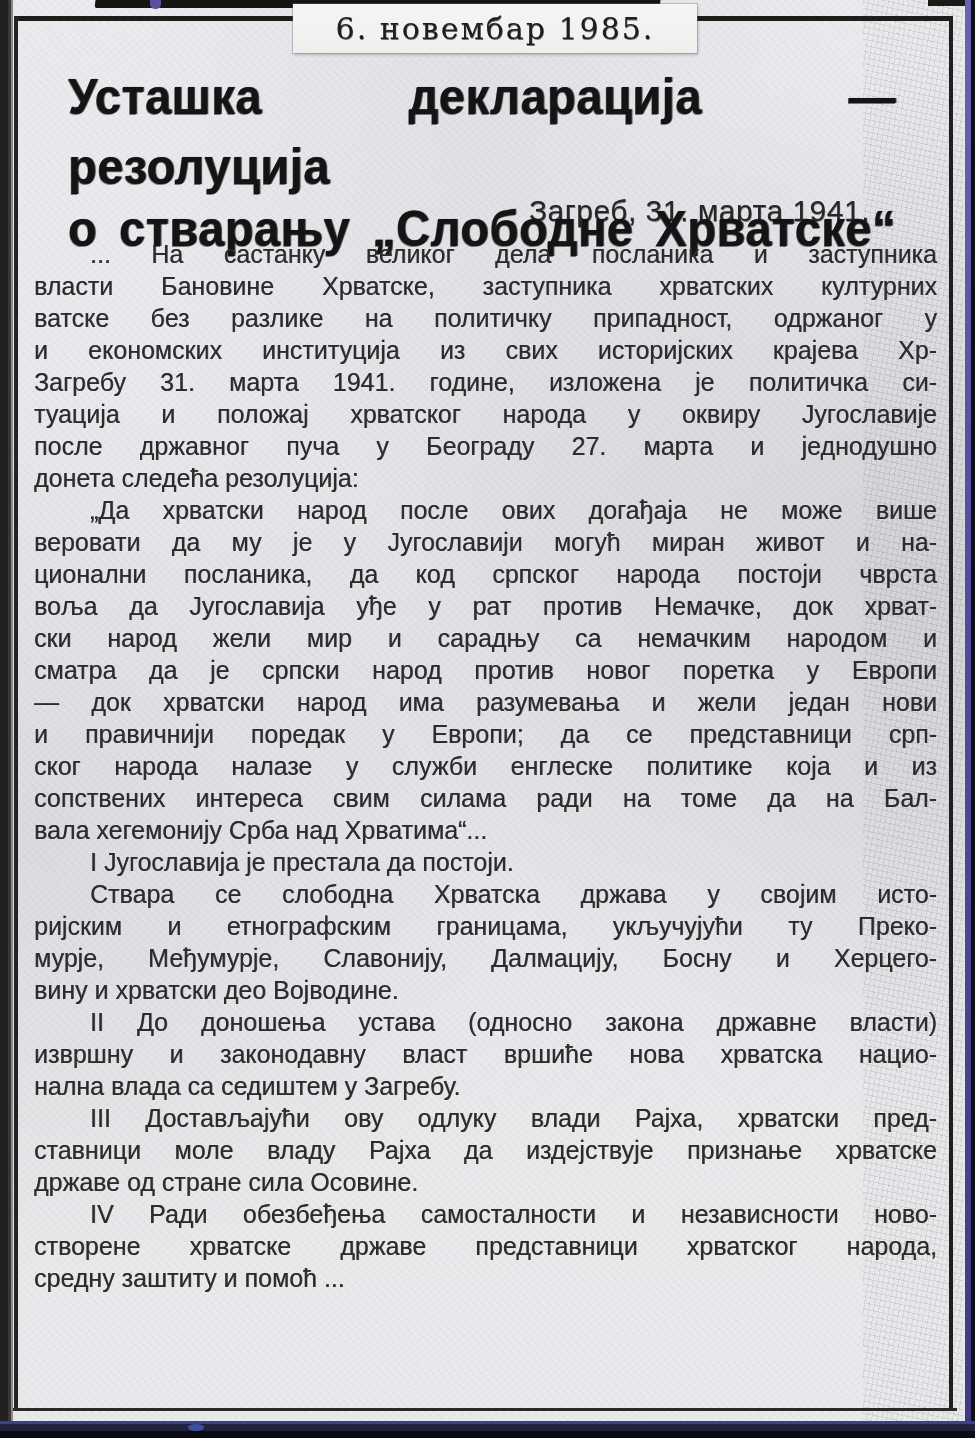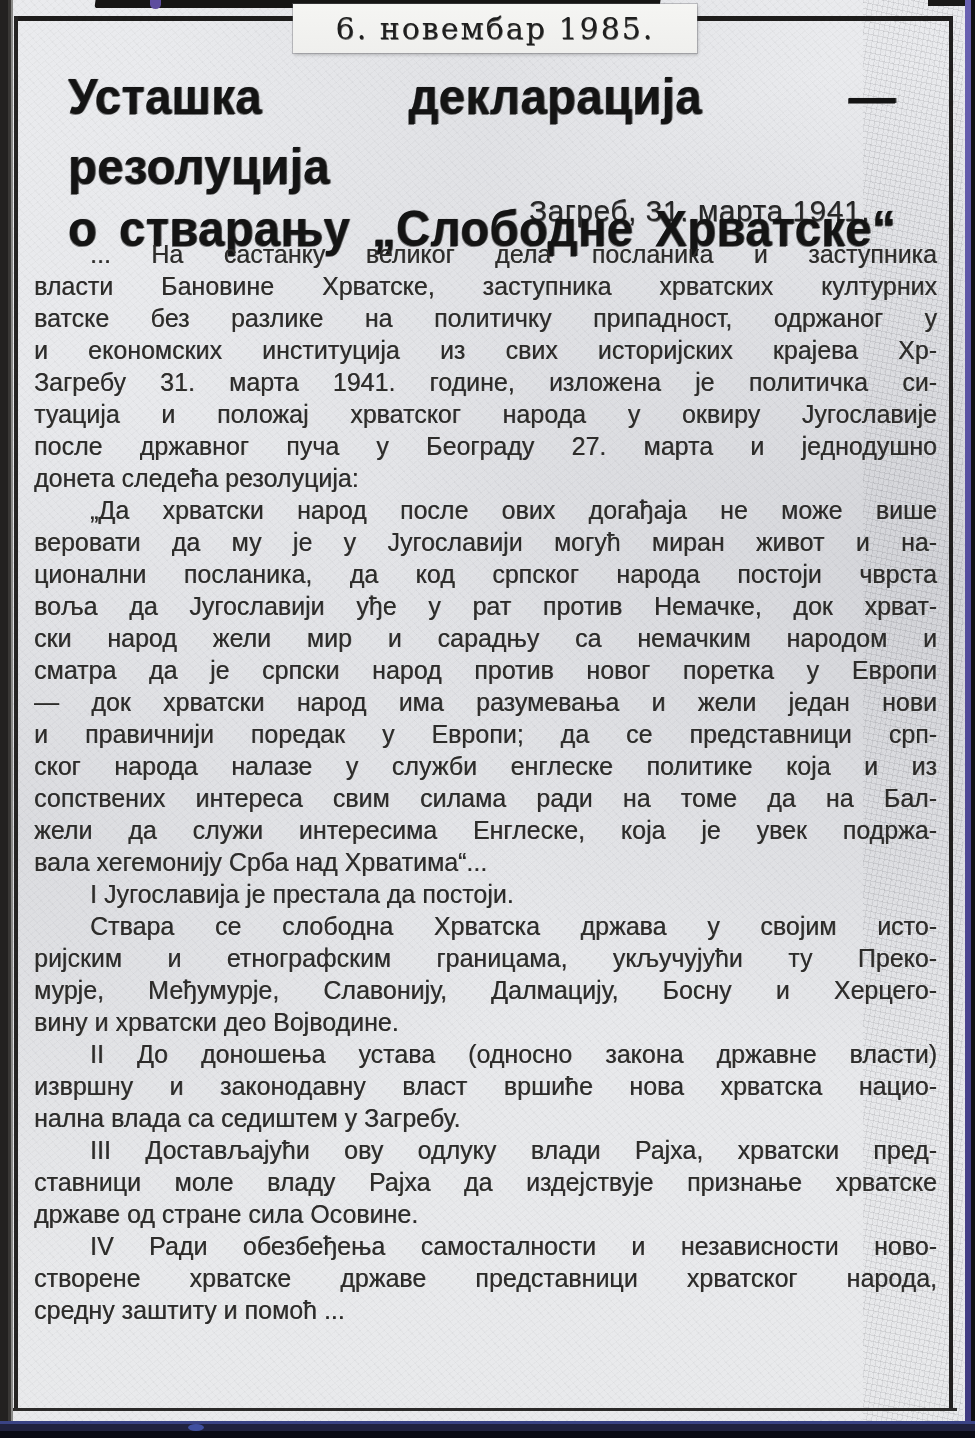--- a/index.html
+++ b/index.html
@@ -110,28 +110,27 @@
         <div class="line">и економских институција из свих историјских крајева Хр-</div>
         <div class="line">Загребу 31. марта 1941. године, изложена је политичка си-</div>
         <div class="line">туација и положај хрватског народа у оквиру Југославије</div>
         <div class="line">после државног пуча у Београду 27. марта и једнодушно</div>
         <div class="line last">донета следећа резолуција:</div>
       </div>
       <div>
         <div class="line first">„Да хрватски народ после ових догађаја не може више</div>
         <div class="line">веровати да му је у Југославији могућ миран живот и на-</div>
         <div class="line">ционални посланика, да код српског народа постоји чврста</div>
-        <div class="line">воља да Југославији уђе у рат против Немачке, док хрват-</div>
+        <div class="line">воља да Југославија уђе у рат против Немачке, док хрват-</div>
         <div class="line">ски народ жели мир и сарадњу са немачким народом и</div>
         <div class="line">сматра да је српски народ против новог поретка у Европи</div>
         <div class="line">— док хрватски народ има разумевања и жели један нови</div>
         <div class="line">и правичнији поредак у Европи; да се представници срп-</div>
         <div class="line">ског народа налазе у служби енглеске политике која и из</div>
         <div class="line">сопствених интереса свим силама ради на томе да на Бал-</div>
-        <div class="line">жели да служи интересима Енглеске, која је увек подржа-</div>
         <div class="line last">вала хегемонију Срба над Хрватима“...</div>
       </div>
       <div>
         <div class="line first last">I Југославија је престала да постоји.</div>
       </div>
       <div>
         <div class="line first">Ствара се слободна Хрватска држава у својим исто-</div>
         <div class="line">ријским и етнографским границама, укључујући ту Преко-</div>
         <div class="line">мурје, Међумурје, Славонију, Далмацију, Босну и Херцего-</div>
         <div class="line last">вину и хрватски део Војводине.</div>

